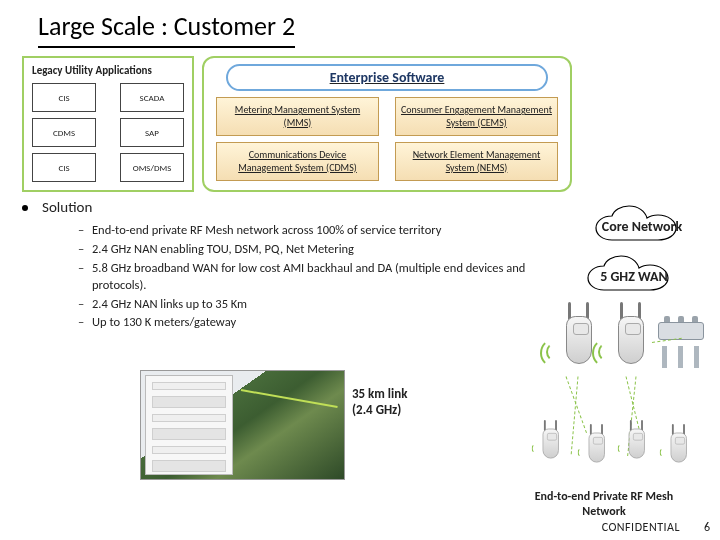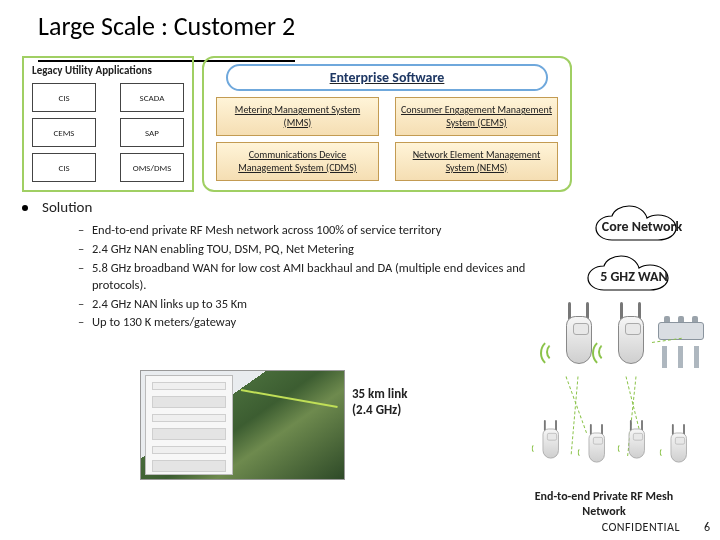--- a/index.html
+++ b/index.html
@@ -4,21 +4,21 @@
 <style>
   * { box-sizing: border-box; margin: 0; padding: 0; }
   body {
     width: 720px; height: 540px;
     font-family: "Calibri", "Segoe UI", Arial, sans-serif;
     background: #fff; color: #222; position: relative; overflow: hidden;
   }
   .title {
     position: absolute; left: 38px; top: 10px;
     font-size: 26px; font-weight: 400; color: #000;
-    border-bottom: 2px solid #000; padding-bottom: 18px;
+    border-bottom: 2px solid #000; padding-bottom: 4px;
   }
   .legacy-group {
     position: absolute; left: 22px; top: 56px; width: 172px; height: 136px;
     border: 2px solid #a0cf63; border-radius: 0; padding: 4px;
   }
   .legacy-header {
     font-size: 11px; font-weight: 700; text-align: left; padding: 2px 4px 6px;
   }
   .legacy-row { display: flex; gap: 24px; margin-bottom: 6px; padding: 0 4px;}
   .legacy-cell {
@@ -119,21 +119,21 @@
 
 <div class="title">Large Scale : Customer 2</div>
 
 <div class="legacy-group">
   <div class="legacy-header">Legacy Utility Applications</div>
   <div class="legacy-row">
     <div class="legacy-cell">CIS</div>
     <div class="legacy-cell">SCADA</div>
   </div>
   <div class="legacy-row">
-    <div class="legacy-cell">CEMS</div>
+    <div class="legacy-cell">CDMS</div>
     <div class="legacy-cell">SAP</div>
   </div>
   <div class="legacy-row">
     <div class="legacy-cell">CIS</div>
     <div class="legacy-cell">OMS/DMS</div>
   </div>
 </div>
 
 <div class="enterprise-group">
   <div class="ent-header">Enterprise Software</div>

